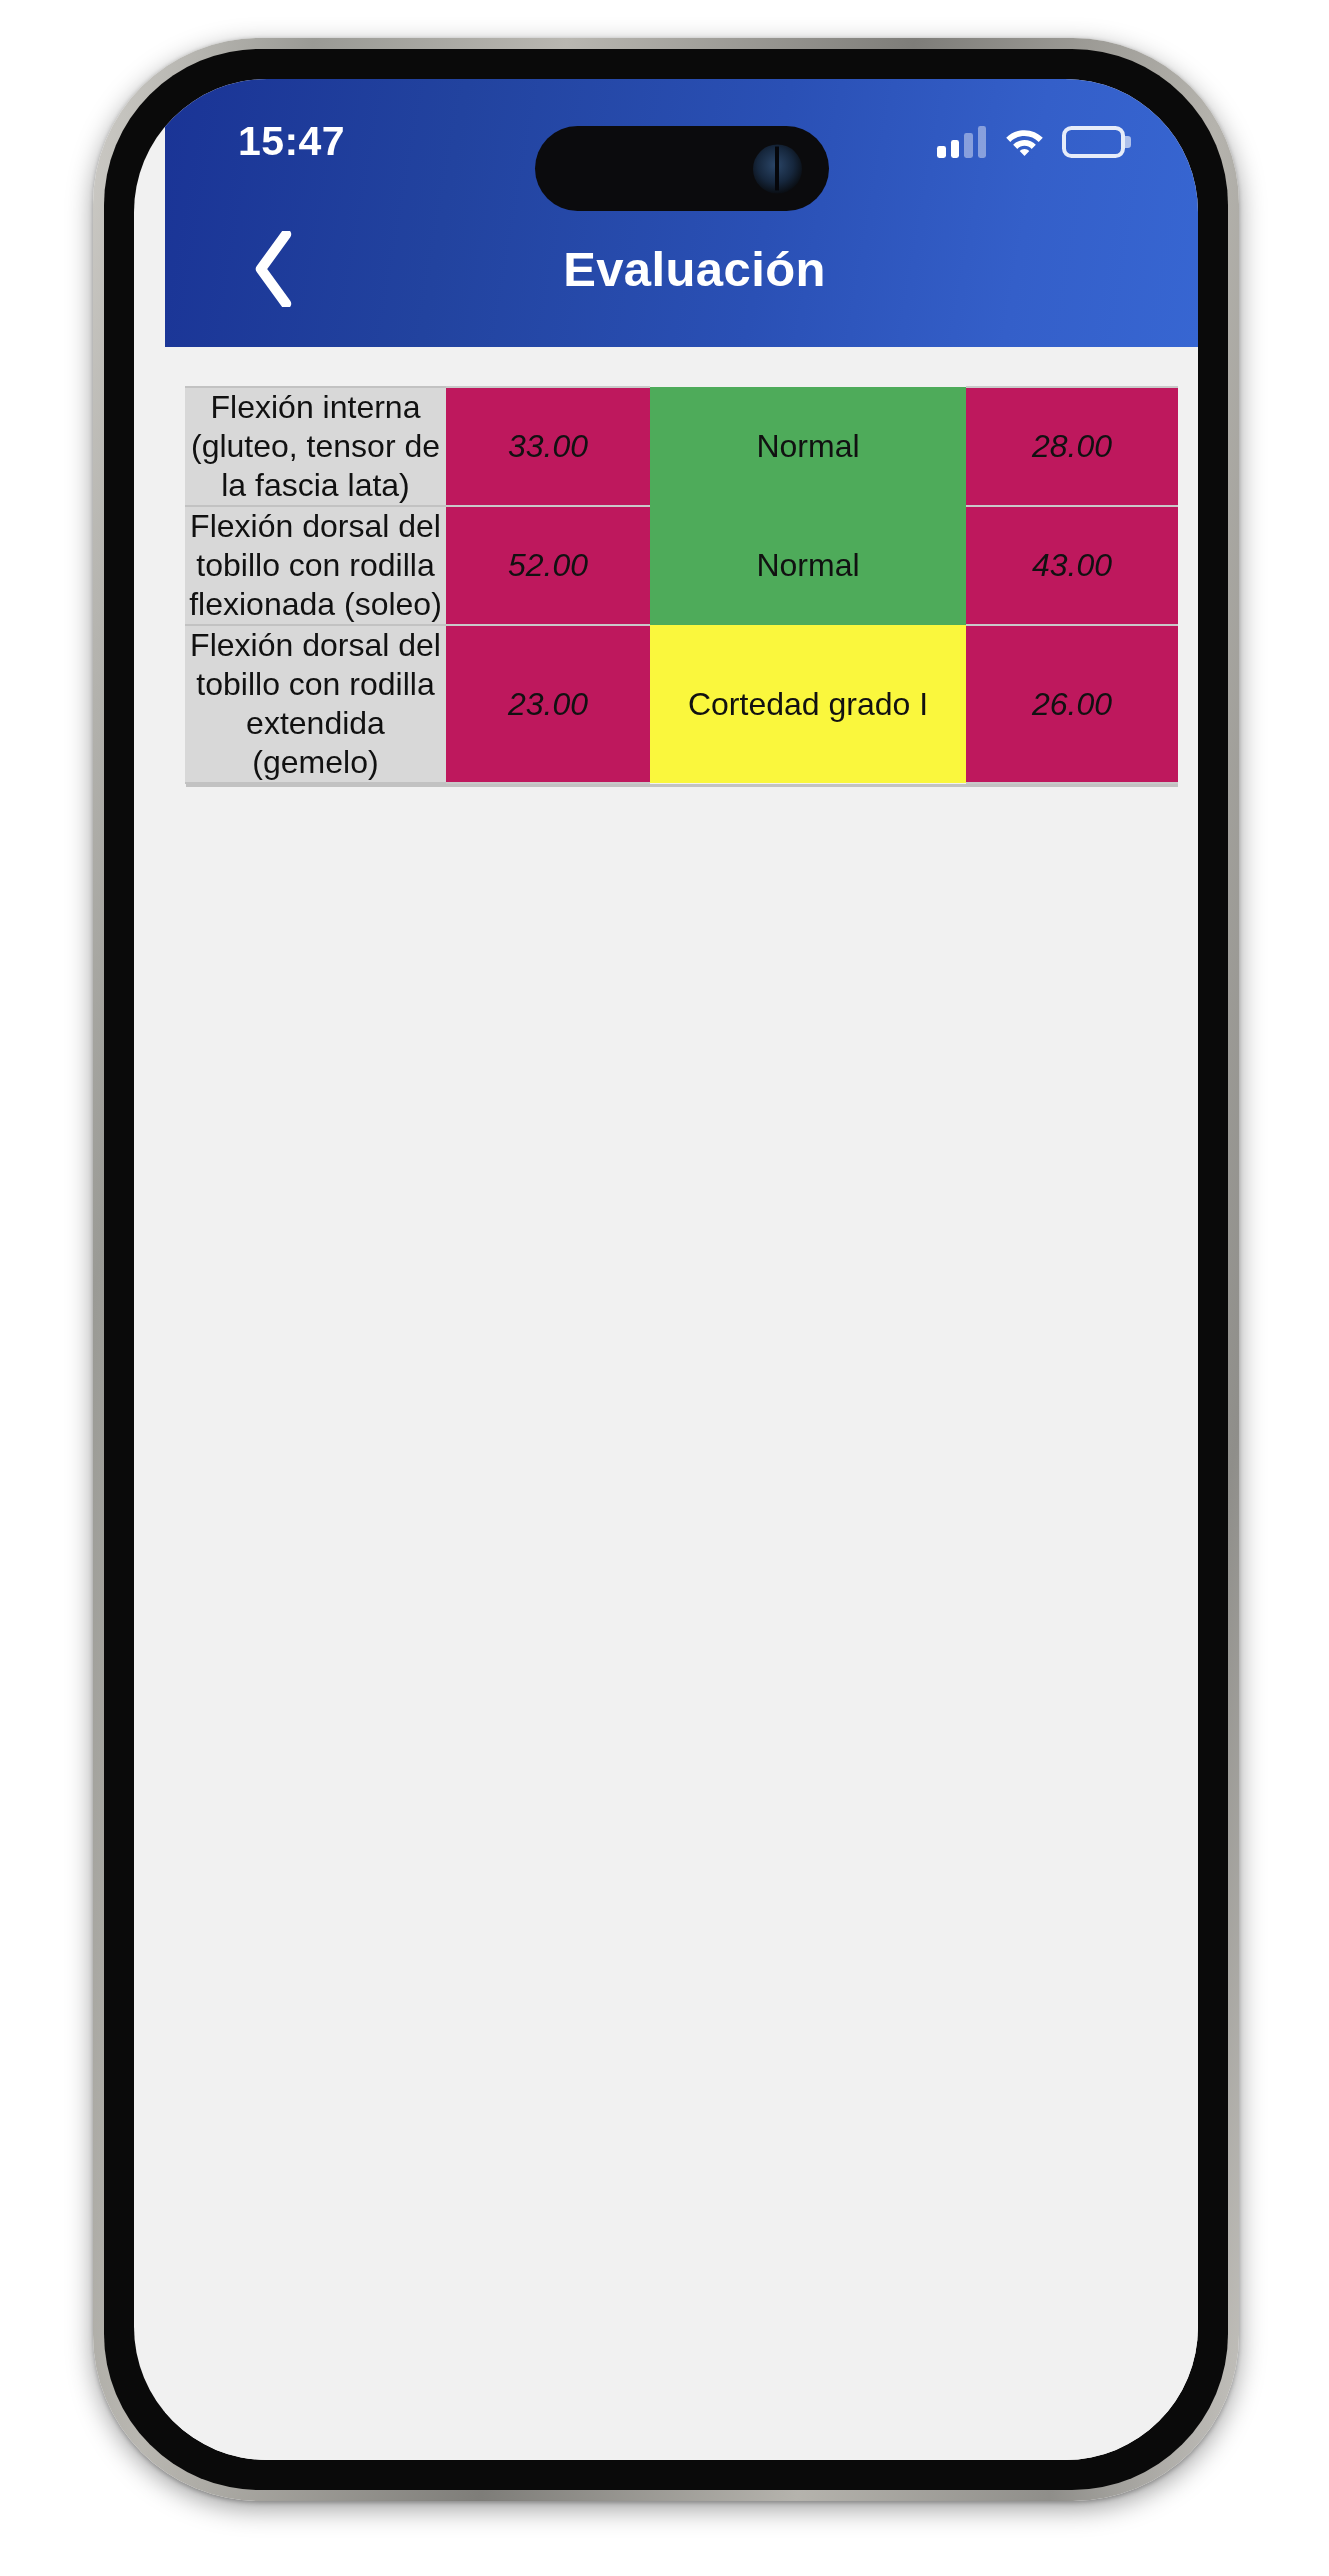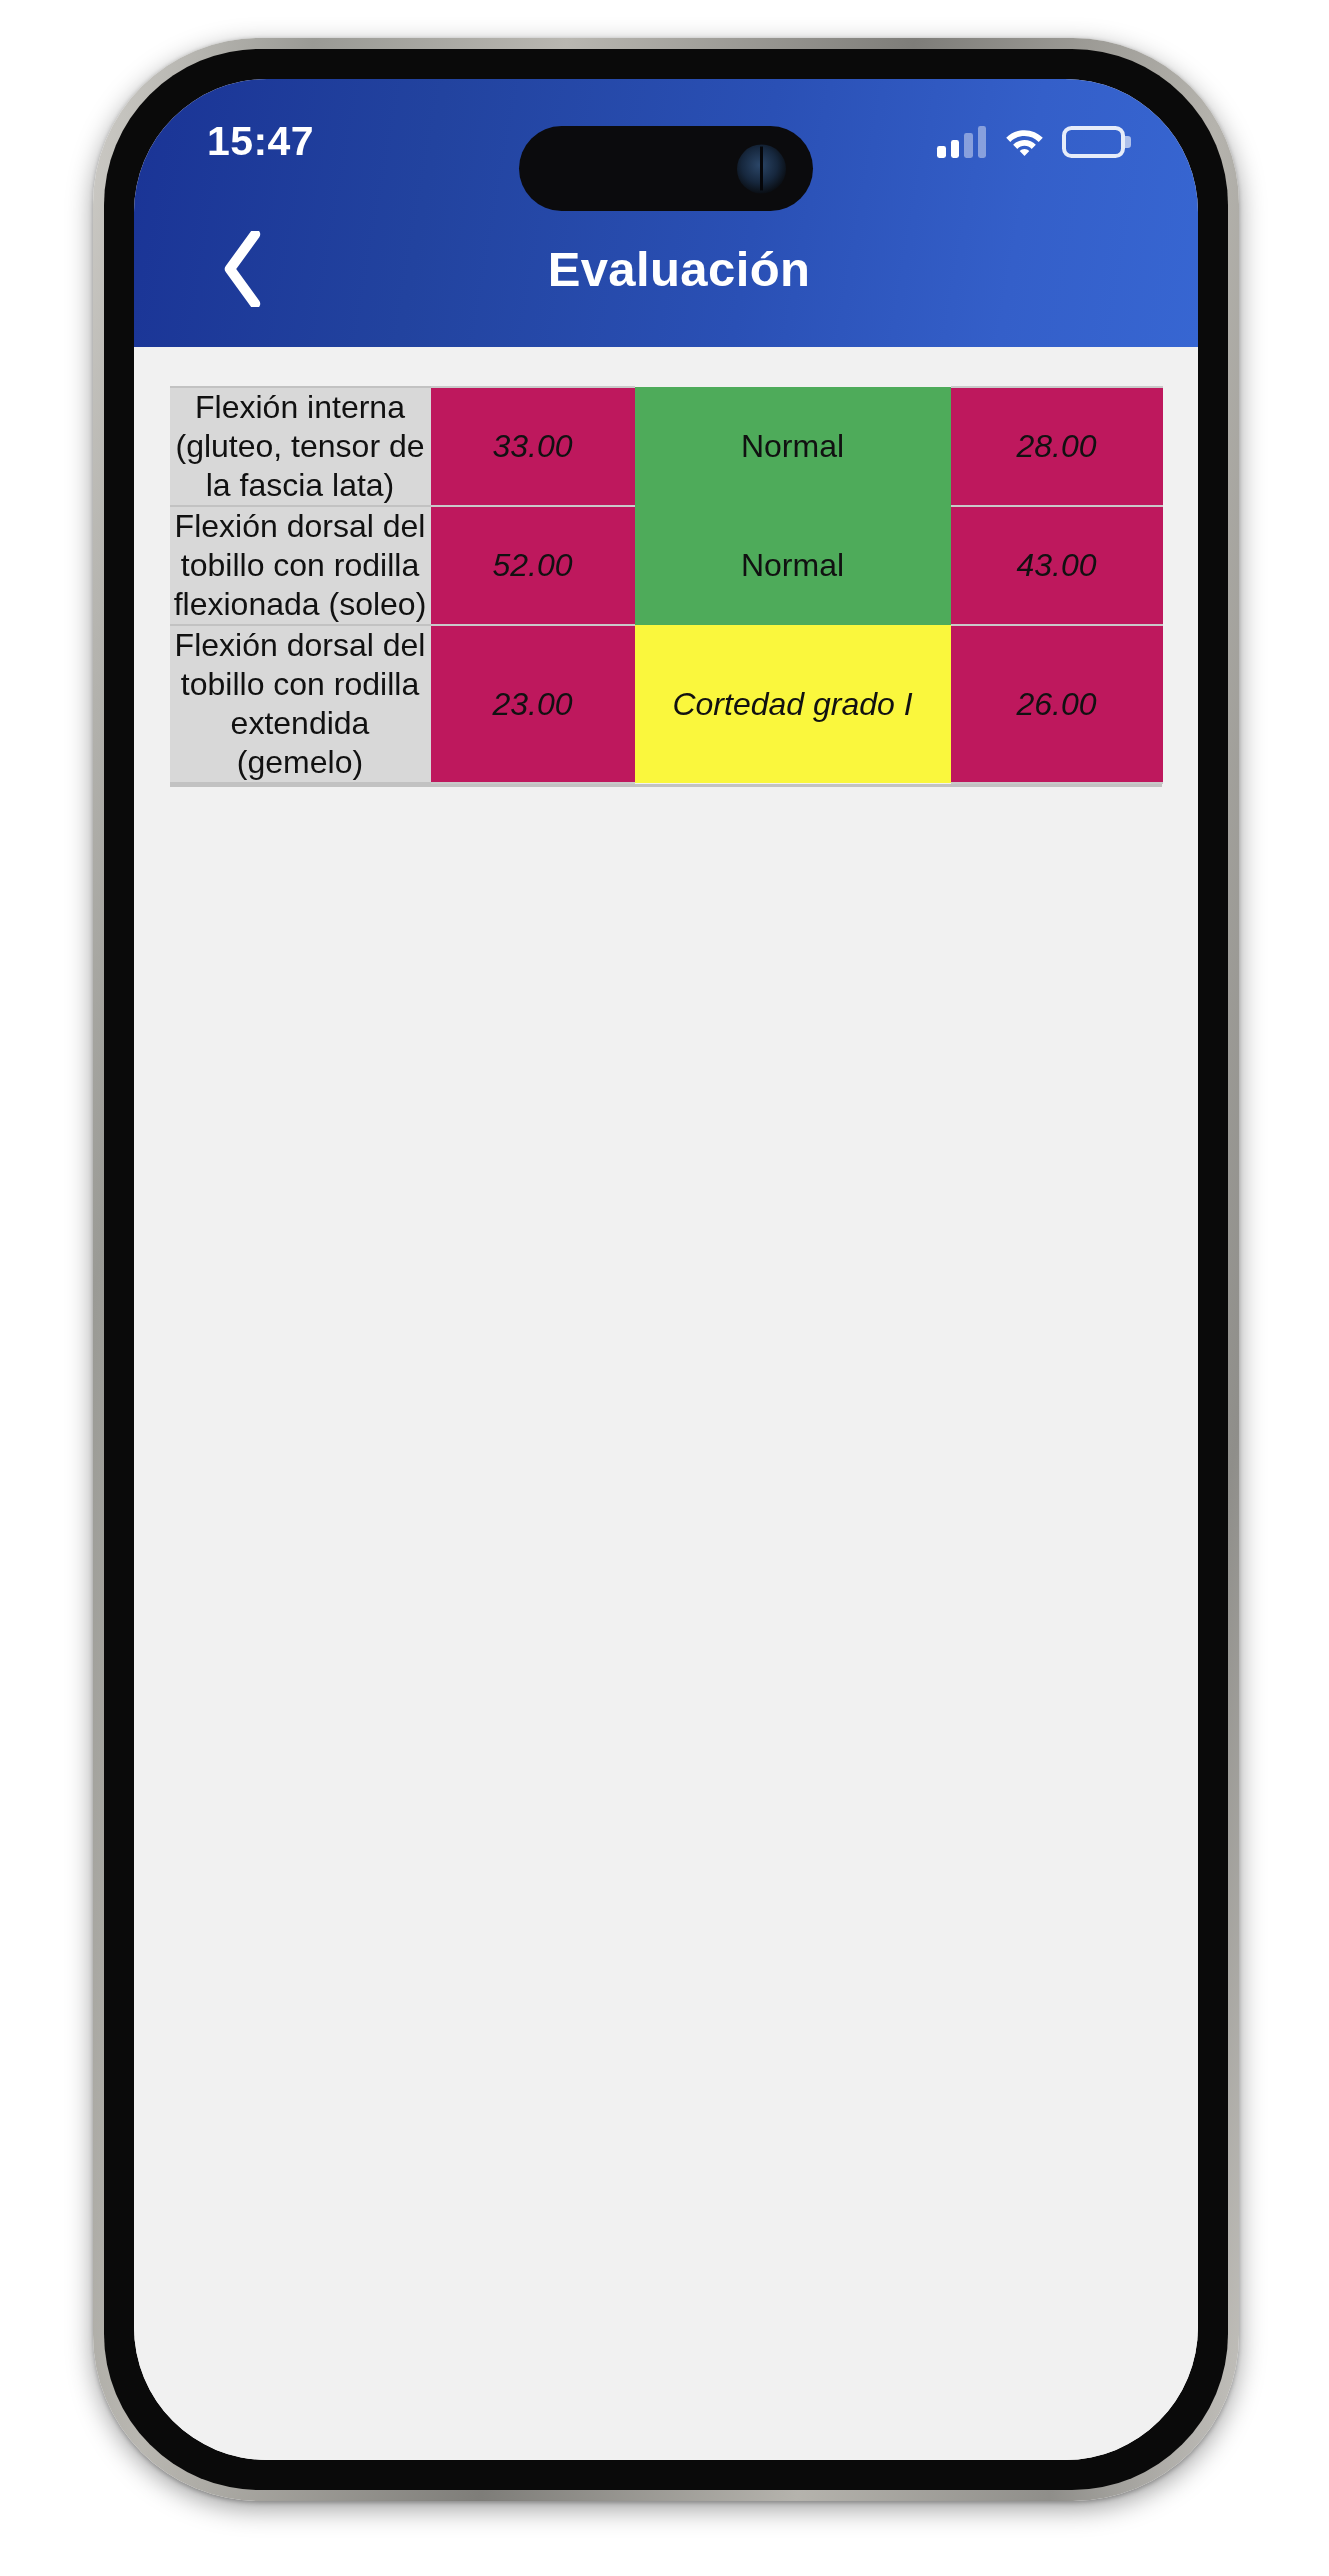--- a/index.html
+++ b/index.html
@@ -37,20 +37,21 @@
   }
   #phone-screen {
     position: absolute;
     left: 30px;
     top: 30px;
     right: 30px;
     bottom: 30px;
     border-radius: 133px;
     background: #f1f1f1;
     overflow: hidden;
+    padding-left: 31px;
   }
 
   
   .side-btn {
     position: absolute;
     background: linear-gradient(90deg,#6e6d69 0%,#e4e2dd 25%,#f4f2ee 55%,#b3b1ab 100%);
     border-radius: 4px 2.4px 2.4px 4px;
     box-shadow: -0.8px 0 1.6px rgba(0,0,0,0.45);
   }
   #btn-silent  { left: 82px; top: 513px;  width: 14px; height: 68px; }
@@ -314,21 +315,21 @@
             <tr class="table-row">
               <td class="cell-name">Flexión dorsal del tobillo con rodilla flexionada (soleo)</td>
               <td class="cell-value">52.00</td>
               <td class="cell-state state-green" style="background: rgb(78, 171, 90);">Normal</td>
               <td class="cell-value">43.00</td>
             </tr>
 
             <tr class="table-row">
               <td class="cell-name">Flexión dorsal del tobillo con rodilla extendida (gemelo)</td>
               <td class="cell-value">23.00</td>
-              <td class="cell-state state-yellow" style="background: rgb(250, 247, 61); font-style: italic;">Cortedad grado I</td>
+              <td class="cell-state state-yellow" style="background: rgb(250, 247, 61);">Cortedad grado I</td>
               <td class="cell-value">26.00</td>
             </tr>
 
           </tbody>
         </table>
         <div id="table-bottom-rule"></div>
       </div>
 
     </div>
   </div>

